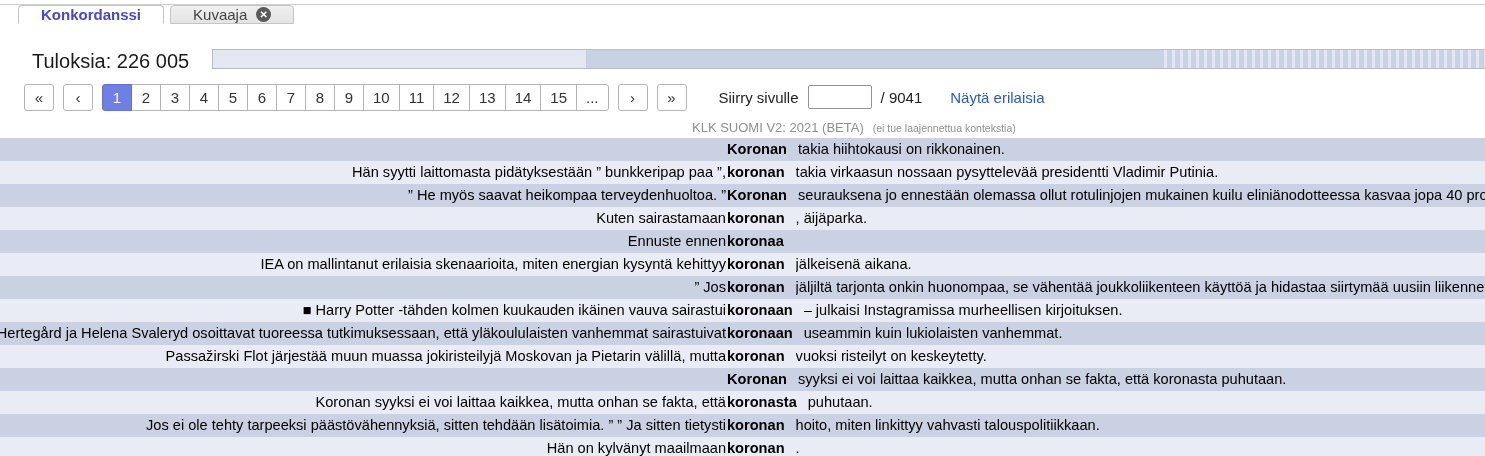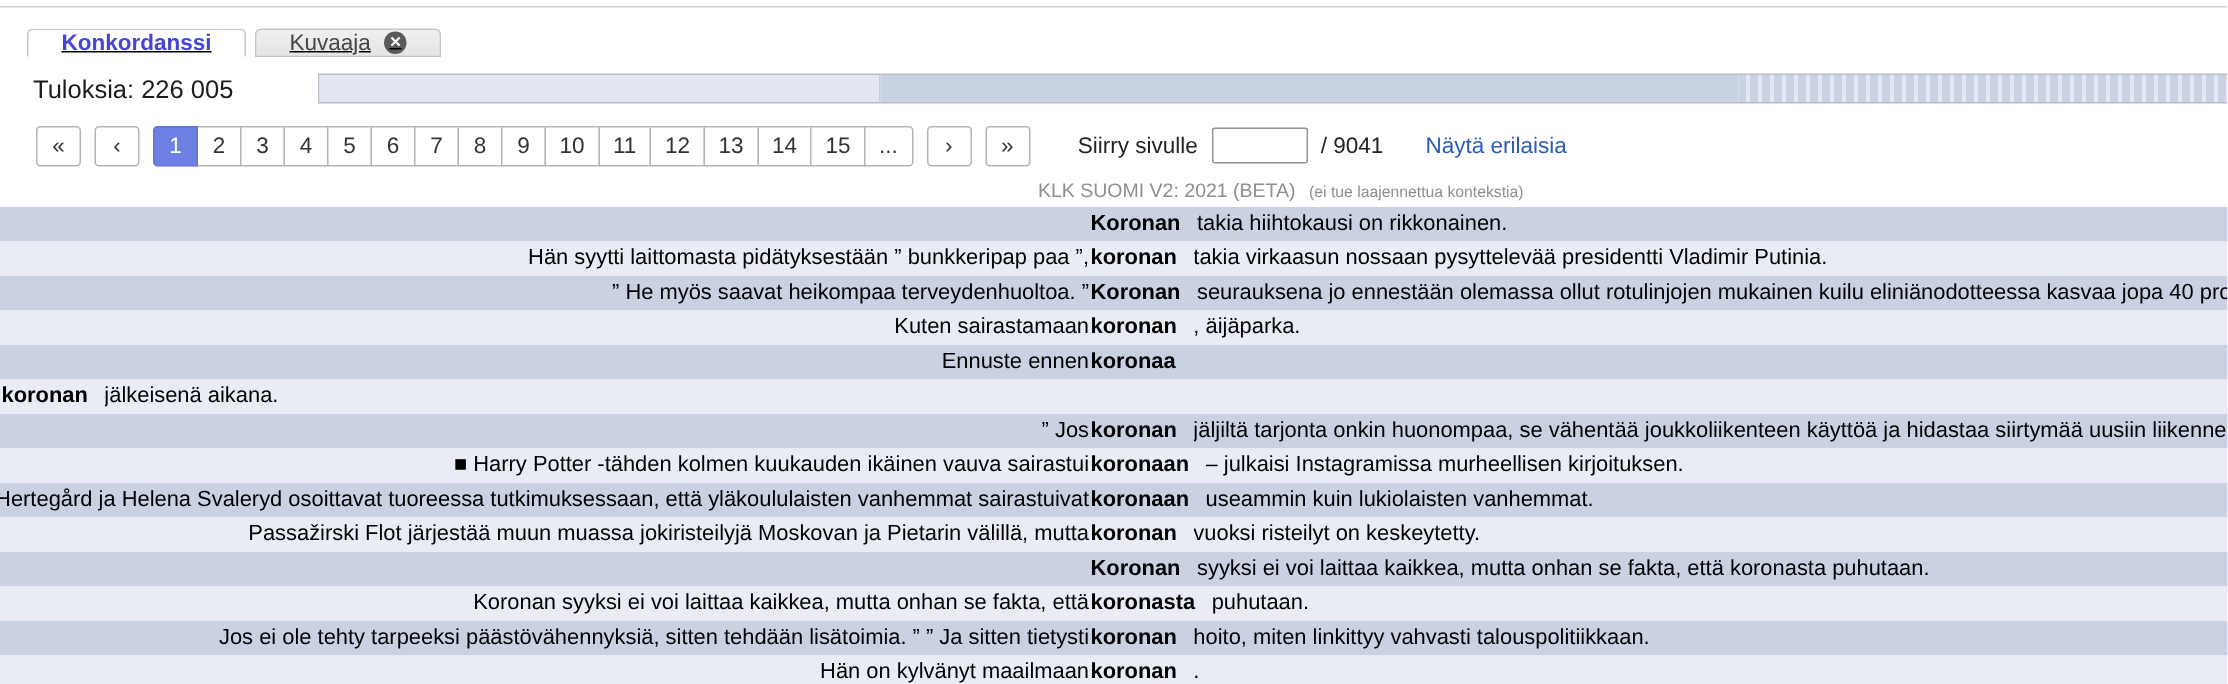--- a/index.html
+++ b/index.html
@@ -11,22 +11,21 @@
     color:#000;
   }
 
   
   .tabbar {
     margin-top:4px;
     border-top:1px solid #cfcfcf;
     padding-left:18px;
     display:flex; gap:6px;
     height:34px;
-    align-items:flex-end;
-    text-decoration:underline;
+    align-items:flex-start;
   }
   .tab {
     display:flex; align-items:center; gap:9px;
     padding:0 22px;
     background:linear-gradient(#f0f0f0,#e4e4e4);
     border:1px solid #c5c5c5;
     border-radius:4px 4px 0 0;
     font-size:15px; color:#454545;
     cursor:pointer;
   }
@@ -39,21 +38,21 @@
   .close-badge {
     width:15px; height:15px; border-radius:50%;
     background:#5a5a5a; color:#fff;
     font-size:10px; line-height:15px;
     display:inline-flex; align-items:center; justify-content:center;
     font-weight:bold;
   }
 
   
   .results-row { position:relative; height:26px; margin-top:10px; }
-  .results-label { position:absolute; left:22px; top:2px; font-size:17px; color:#1b1b1b; }
+  .results-label { position:absolute; left:32px; top:2px; font-size:20px; color:#1b1b1b; }
   .progressbar {
     position:absolute; left:212px; right:0; top:1px; height:20px;
     border:1px solid #b9bdc9; border-right:none;
     display:flex; overflow:hidden;
   }
   .seg1 { width:374px; background:#e4e7f1; border-right:1px solid #c6cbd8; }
   .seg2 { width:572px; background:#c9d2e3; }
   .seg3 {
     flex:1;
     background:repeating-linear-gradient(90deg,
@@ -201,20 +200,23 @@
       <div class="rctx">, äijäparka.</div>
     </div>
     <div class="kwic-row odd">
       <div class="lctx">
         <span>Ennuste ennen</span>
       </div>
       <div class="kw">koronaa</div>
       <div class="rctx"></div>
     </div>
     <div class="kwic-row even">
+      <div class="lctx">
+        <span>IEA on mallintanut erilaisia skenaarioita, miten energian kysyntä kehittyy</span>
+      </div>
       <div class="kw">koronan</div>
       <div class="rctx">jälkeisenä aikana.</div>
     </div>
     <div class="kwic-row odd">
       <div class="lctx">
         <span>” Jos</span>
       </div>
       <div class="kw">koronan</div>
       <div class="rctx">jäljiltä tarjonta onkin huonompaa, se vähentää joukkoliikenteen käyttöä ja hidastaa siirtymää uusiin liikennepalveluihin.</div>
     </div>

